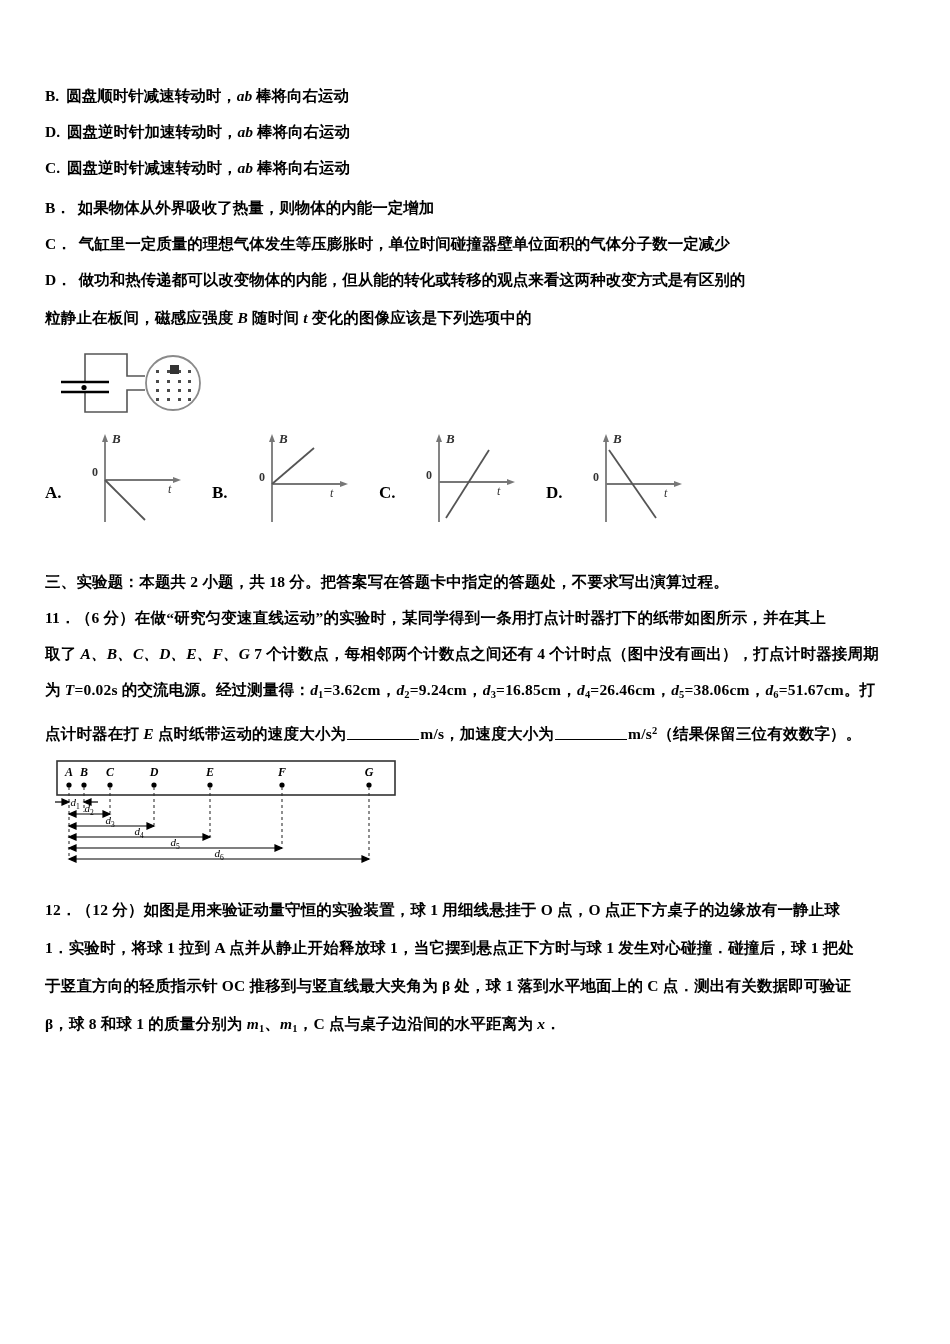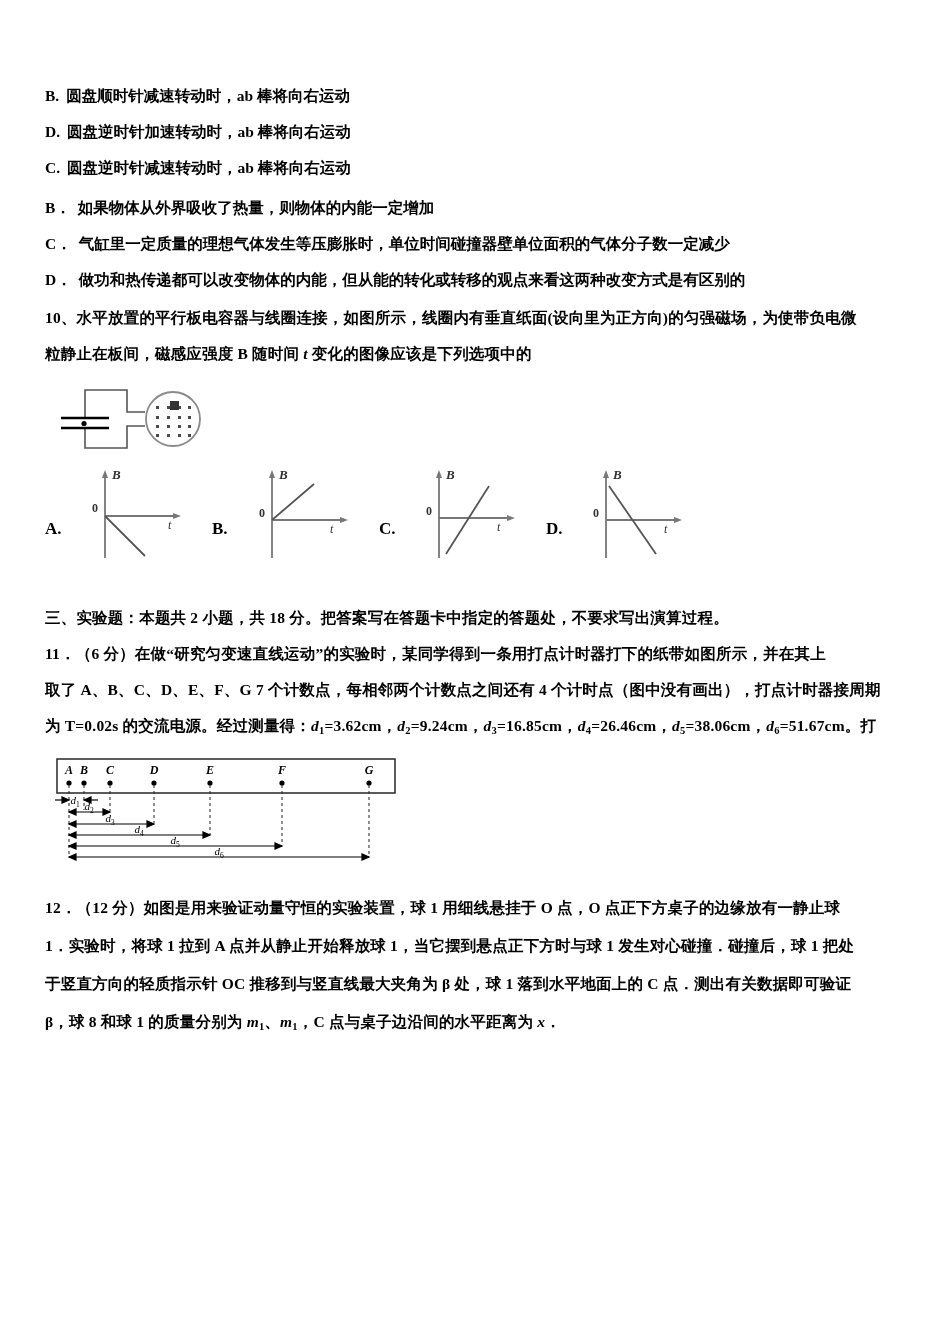--- a/index.html
+++ b/index.html
@@ -40,21 +40,21 @@
   .opt {
     font-size: 15.5px;
     line-height: 36px;
     font-weight: 600;
   }
   .opt .lbl {
     font-weight: bold;
     margin-right: 7px;
     font-family: "Liberation Serif", serif;
   }
-  .it { font-weight: bold; }
+  .it { font-style: italic; font-weight: bold; }
   .itn { font-style: italic; }
   sub { font-size: 0.68em; vertical-align: -0.25em; }
   sup { font-size: 0.68em; vertical-align: 0.45em; }
 
   .blank-line {
     display: inline-block;
     border-bottom: 1.4px solid #000;
     width: 72px;
     height: 0.95em;
     vertical-align: -2px;
@@ -145,21 +145,20 @@
       <div class="opt">
         <span class="lbl">C．</span><span>气缸里一定质量的理想气体发生等压膨胀时，单位时间碰撞器壁单位面积的气体分子数一定减少</span>
       </div>
       <div class="opt">
         <span class="lbl">D．</span><span>做功和热传递都可以改变物体的内能，但从能的转化或转移的观点来看这两种改变方式是有区别的</span>
       </div>
     </div>
 
     <div id="q10-block">
       <div id="q10-text">
-        <div class="line">10、水平放置的平行板电容器与线圈连接，如图所示，线圈内有垂直纸面(设向里为正方向)的匀强磁场，为使带负电微</div>
         <div class="line"><span>粒静止在板间，磁感应强度 </span><span class="it">B</span><span> 随时间 </span><span class="itn">t</span><span> 变化的图像应该是下列选项中的</span></div>
       </div>
 
       <div class="circuit-fig">
         <svg width="200" height="72" viewBox="0 0 200 72">
 
           <path d="M28 36 L28 8 L70 8 L70 30 L88 30" fill="none" stroke="#555" stroke-width="1.6"></path>
 
           <path d="M28 46 L28 66 L70 66 L70 44 L88 44" fill="none" stroke="#555" stroke-width="1.6"></path>
 
@@ -256,20 +255,21 @@
       </div>
     </div>
 
     <div id="sec3">
       <div class="line">三、实验题：本题共 2 小题，共 18 分。把答案写在答题卡中指定的答题处，不要求写出演算过程。</div>
 
       <div>
         <div class="line">11．（6 分）在做“研究匀变速直线运动”的实验时，某同学得到一条用打点计时器打下的纸带如图所示，并在其上</div>
         <div class="line"><span>取了 </span><span class="it">A、B、C、D、E、F、G</span><span> 7 个计数点，每相邻两个计数点之间还有 4 个计时点（图中没有画出），打点计时器接周期</span></div>
         <div class="line"><span>为 </span><span class="it">T</span><span>=0.02s 的交流电源。经过测量得：</span><span class="nowrapx"><span class="itn">d</span><sub>1</sub><span>=3.62cm</span></span>，<span class="nowrapx"><span class="itn">d</span><sub>2</sub><span>=9.24cm</span></span>，<span class="nowrapx"><span class="itn">d</span><sub>3</sub><span>=16.85cm</span></span>，<span class="nowrapx"><span class="itn">d</span><sub>4</sub><span>=26.46cm</span></span>，<span class="nowrapx"><span class="itn">d</span><sub>5</sub><span>=38.06cm</span></span>，<span class="nowrapx"><span class="itn">d</span><sub>6</sub><span>=51.67cm</span></span><span>。打</span></div>
+        <div class="line"><span>点计时器在打 </span><span class="it">E</span><span> 点时纸带运动的速度大小为</span><span class="blank-line"></span><span>m/s，加速度大小为</span><span class="blank-line"></span><span>m/s</span><sup>2</sup><span>（结果保留三位有效数字）。</span></div>
 
         <div class="tape-fig">
           <svg width="350" height="112" viewBox="0 0 350 112">
 
             <rect x="4" y="4" width="338" height="34" fill="none" stroke="#333" stroke-width="1.6"></rect>
 
             <g fill="#000">
               <circle cx="16" cy="28" r="2.6"></circle>
               <circle cx="31" cy="28" r="2.6"></circle>
               <circle cx="57" cy="28" r="2.6"></circle>

